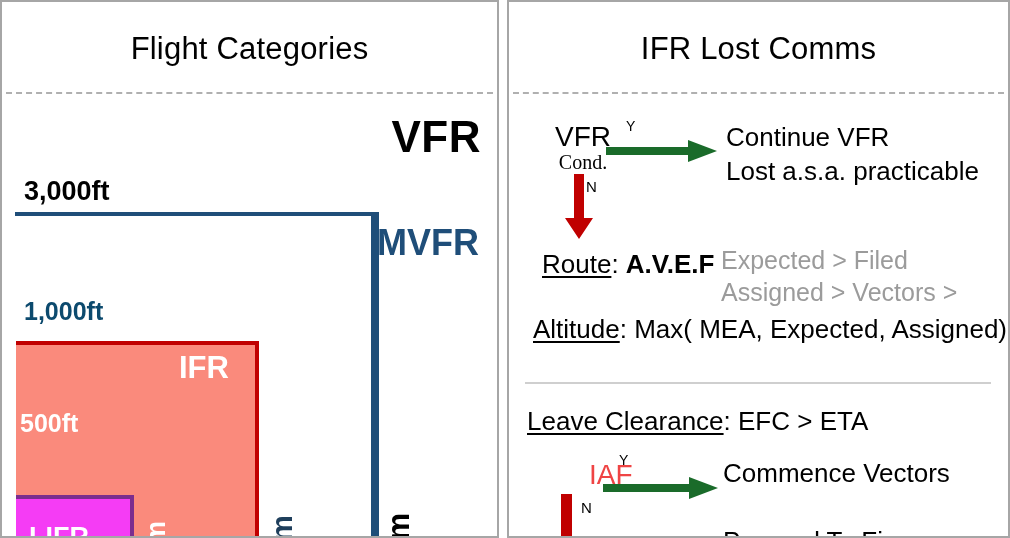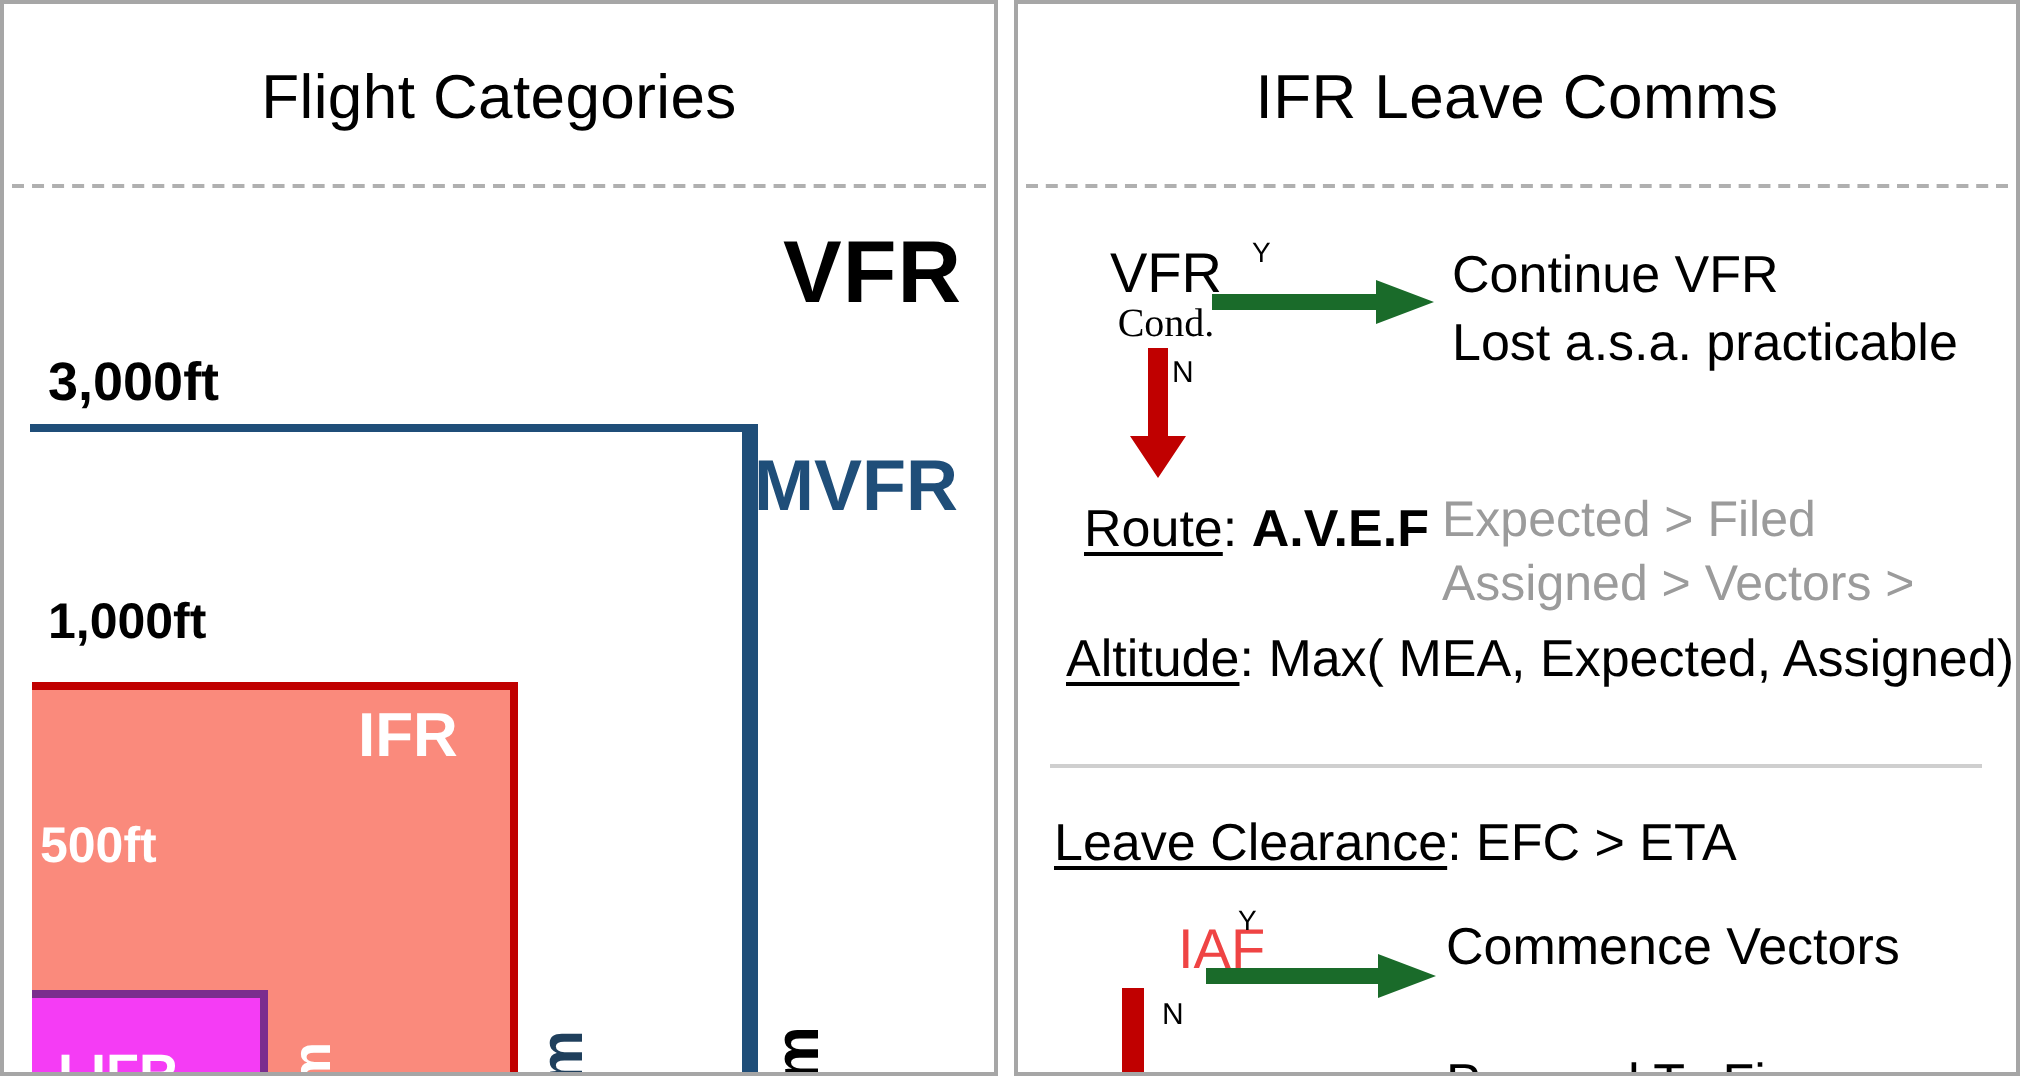--- a/index.html
+++ b/index.html
@@ -81,21 +81,21 @@
     font-size: 27px;
     font-weight: bold;
     color: #000000;
   }
   .alt-1000 {
     position: absolute;
     left: 22px;
     top: 203px;
     font-size: 25px;
     font-weight: bold;
-    color: #000000;
+    color: #0c4a6e;
   }
   .alt-500 {
     position: absolute;
     left: 18px;
     top: 315px;
     font-size: 25px;
     font-weight: bold;
     color: #ffffff;
     z-index: 6;
   }
@@ -398,21 +398,21 @@
 
         <div class="vis-label vis-1sm">1sm</div>
         <div class="vis-label vis-3sm">3sm</div>
         <div class="vis-label vis-5sm">5sm</div>
 
       </div>
     </div>
   </section>
 
   <section class="panel panel-right">
-    <h1 class="panel-title">IFR Leave Comms</h1>
+    <h1 class="panel-title">IFR Lost Comms</h1>
     <div class="panel-divider"></div>
 
     <div class="panel-body">
       <div class="lc-canvas">
 
         <div class="vfr-cond-block">
           <div class="vfr-cond-main">VFR</div>
           <div class="vfr-cond-sub">Cond.</div>
         </div>
 

